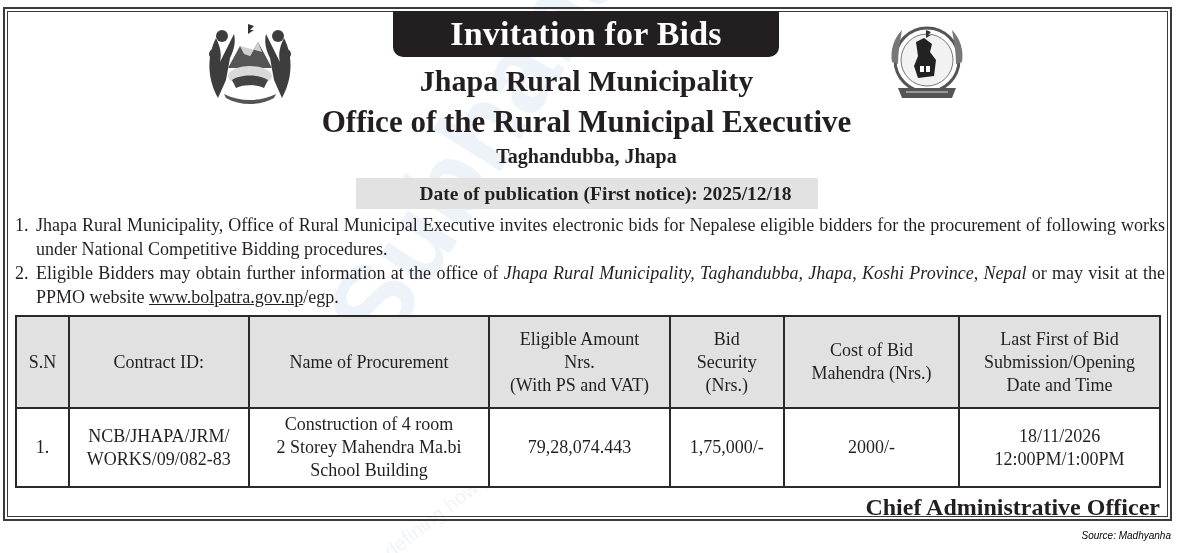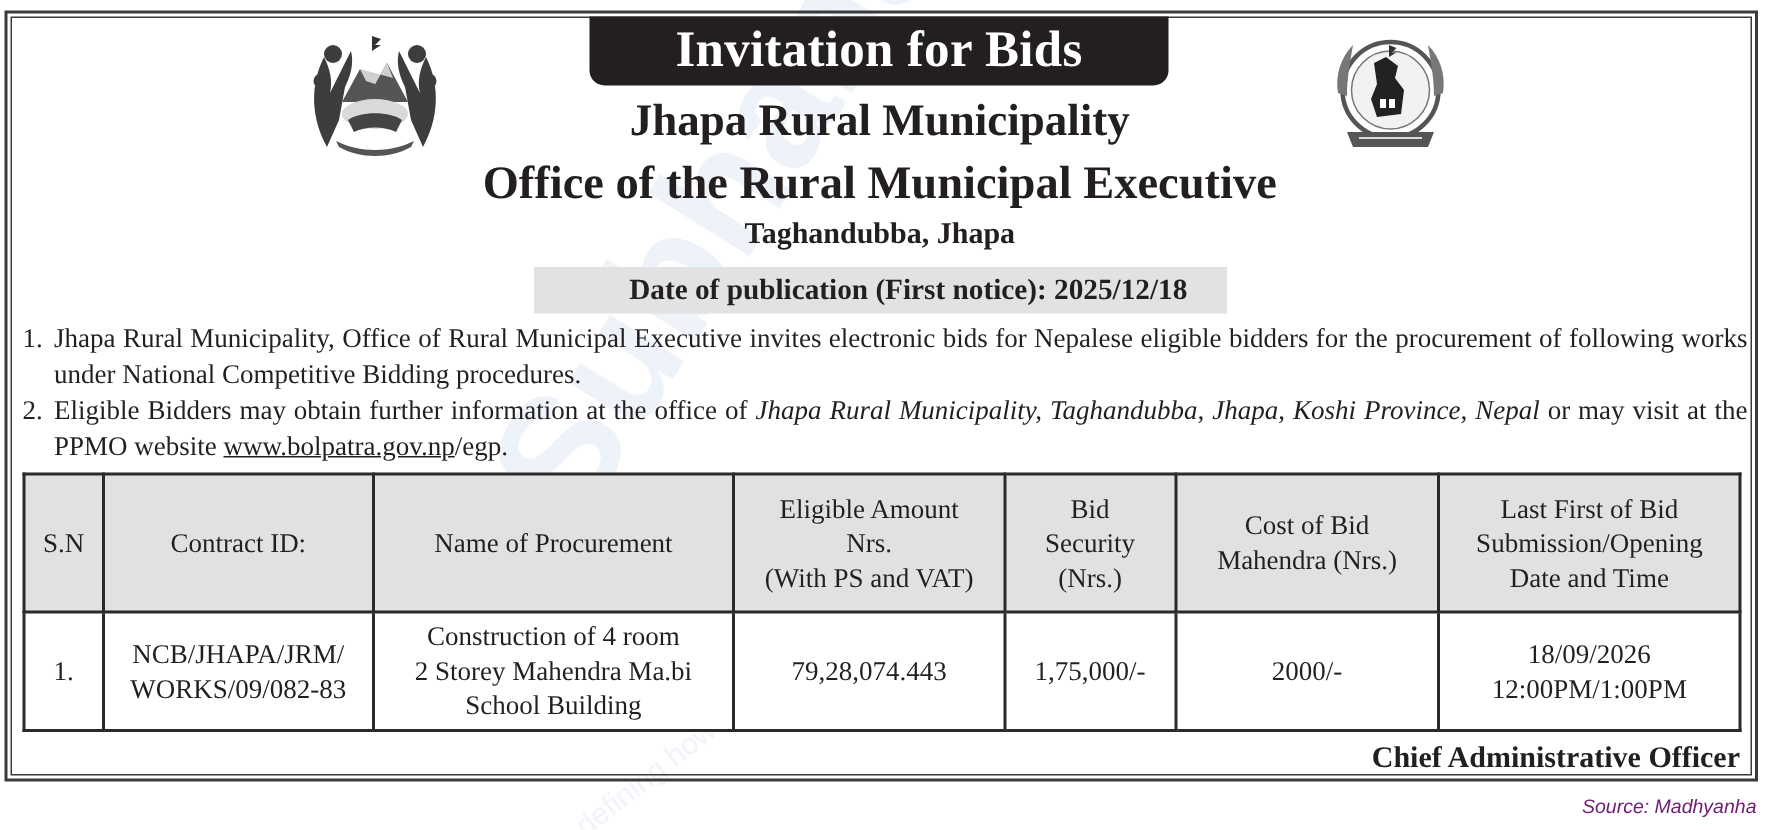--- a/index.html
+++ b/index.html
@@ -55,25 +55,25 @@
     }
     table.bids th, table.bids td {
       border: 2px solid #2a2a2a; text-align: center; vertical-align: middle;
       font-weight: normal; line-height: 23px; padding: 0 4px;
     }
     table.bids thead th { background: #e1e1e1; height: 92px; }
     table.bids tbody td { background: #ffffff; height: 79px; }
 
     .signature {
       position: absolute; right: 21px; top: 494px; font-family: "Liberation Serif", serif;
-      font-weight: bold; font-size: 20px; color: #231f20;
+      font-weight: bold; font-size: 24px; color: #231f20;
     }
     .source {
       position: absolute; right: 10px; top: 530px; font-family: "Liberation Sans", sans-serif;
-      font-style: italic; font-size: 13px; color: #701a75;
+      font-style: italic; font-size: 10px; color: #000000;
     }
 
     .watermark {
       position: absolute; left: 300px; top: 300px; font-family: "Liberation Sans", sans-serif;
       font-weight: bold; font-size: 110px; color: rgba(40, 90, 180, 0.08);
       transform: rotate(-58deg); transform-origin: left top; pointer-events: none; white-space: nowrap;
     }
     .watermark-tag {
       position: absolute; left: 380px; top: 545px; font-family: "Liberation Sans", sans-serif;
       font-size: 20px; color: rgba(40, 90, 180, 0.07); transform: rotate(-38deg);
@@ -192,21 +192,21 @@
       </td>
       <td>
         <div>Construction of 4 room</div>
         <div>2 Storey Mahendra Ma.bi</div>
         <div>School Building</div>
       </td>
       <td>79,28,074.443</td>
       <td>1,75,000/-</td>
       <td>2000/-</td>
       <td>
-        <div>18/09/2026</div>
+        <div>18/11/2026</div>
         <div>12:00PM/1:00PM</div>
       </td>
     </tr>
   </tbody>
 </table>
 
 <div class="signature">Chief Administrative Officer</div>
 <div class="source">Source: Madhyanha</div>
 
 </body></html>

